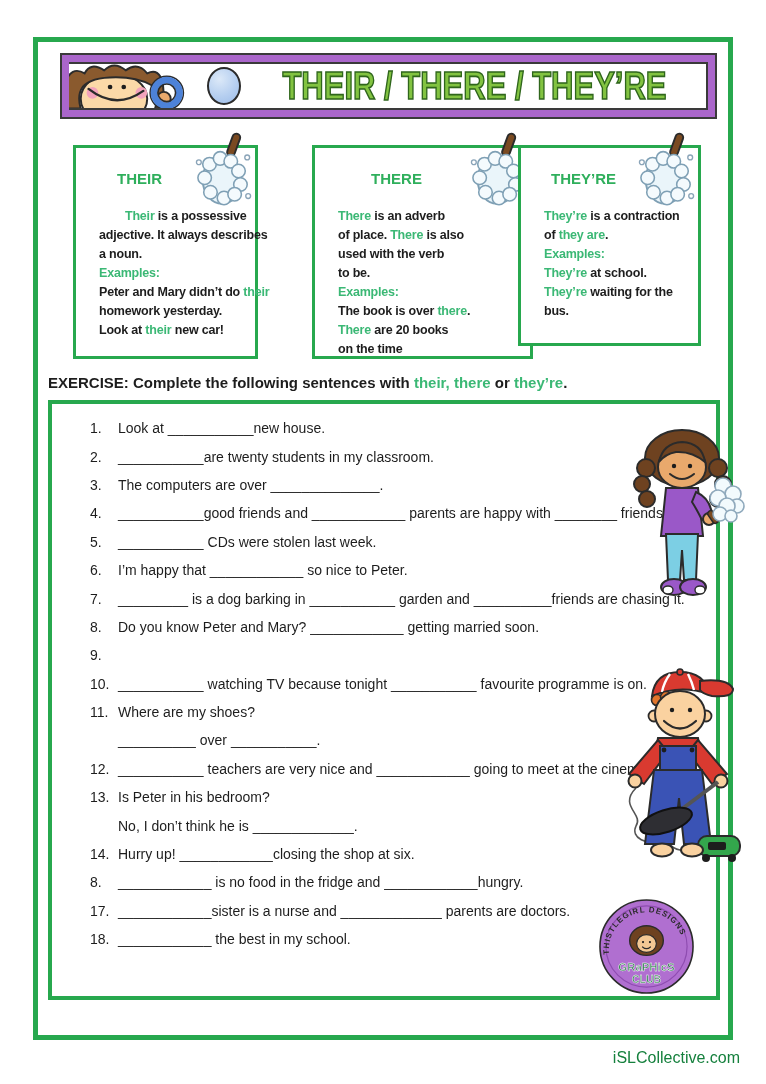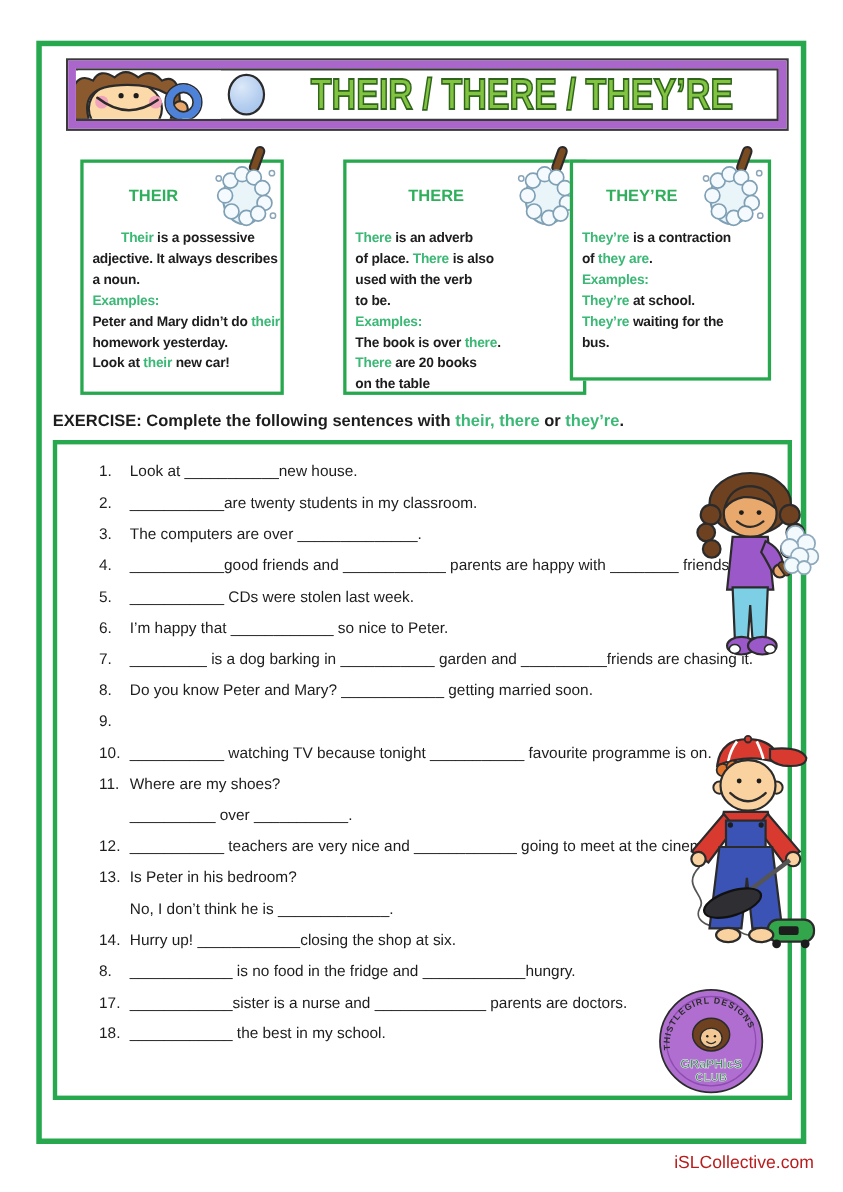--- a/index.html
+++ b/index.html
@@ -37,41 +37,41 @@
   }
   .box-their{left:73px;top:145px;width:185px;height:214px;}
   .box-there{left:312px;top:145px;width:221px;height:214px;}
   .box-theyre{left:518px;top:145px;width:183px;height:201px;}
   .box-heading{
     margin-top:16px;text-align:center;padding-right:52px;
     font-weight:bold;font-size:15px;color:#2faf5c;
   }
   .box-duster{position:absolute;top:-16px;right:2px;width:58px;height:76px;z-index:4;}
   .box-body{margin-top:20px;}
-  .box-line{white-space:pre;font-weight:bold;font-size:12.5px;line-height:19px;letter-spacing:-0.2px;}
+  .box-line{white-space:pre;font-weight:bold;font-size:12.5px;line-height:19px;letter-spacing:-0.2px;margin-left:15px;}
   .indent{padding-left:26px;}
   
   .exercise-heading{
     position:absolute;left:48px;top:374px;width:672px;text-align:left;
     font-weight:bold;font-size:15px;white-space:pre;z-index:2;
   }
   .exercise-box{
     position:absolute;left:48px;top:400px;width:672px;height:600px;box-sizing:border-box;
     border:4px solid #27a84e;background:#ffffff;padding:10px 4px 0 38px;z-index:1;
   }
   .ex-row{display:flex;align-items:center;height:28.4px;white-space:pre;font-size:14px;}
   .ex-num{flex:0 0 28px;}
   .ex-cont{padding-left:28px;}
   
   .girl-illus{position:absolute;left:630px;top:422px;width:115px;height:182px;z-index:5;}
   .boy-illus{position:absolute;left:600px;top:666px;width:148px;height:208px;z-index:5;}
   .logo-illus{position:absolute;left:597px;top:897px;width:99px;height:99px;z-index:5;}
   
   .watermark{
-    position:absolute;top:1049px;right:26px;font-size:16px;color:#b91c1c;z-index:6;
+    position:absolute;top:1049px;right:26px;font-size:16px;color:#15803d;z-index:6;
   }
   svg{display:block;}
 </style>
 </head>
 <body>
 
 <svg width="0" height="0" style="position:absolute" aria-hidden="true">
   <defs>
     <symbol id="duster" viewBox="0 0 60 78">
       <rect x="36" y="1" width="8" height="24" rx="4" fill="#7a4a21" stroke="#2b2b2b" stroke-width="2" transform="rotate(20 40 13)"></rect>
@@ -135,21 +135,21 @@
     </svg>
   <div class="box-heading">THERE</div>
   <div class="box-body">
     <div class="box-line"><span class="green">There</span><span> is an adverb</span></div>
     <div class="box-line"><span>of place. </span><span class="green">There</span><span> is also</span></div>
     <div class="box-line"><span>used with the verb</span></div>
     <div class="box-line"><span>to be.</span></div>
     <div class="box-line"><span class="green">Examples:</span></div>
     <div class="box-line"><span>The book is over </span><span class="green">there</span><span>.</span></div>
     <div class="box-line"><span class="green">There</span><span> are 20 books</span></div>
-    <div class="box-line"><span>on the table</span></div>
+    <div class="box-line"><span>on the time</span></div>
   </div>
 </div>
 
 <div class="info-box box-theyre">
   <svg class="box-duster">
       <use href="#duster"></use>
     </svg>
   <div class="box-heading">THEY’RE</div>
   <div class="box-body">
     <div class="box-line"><span class="green">They’re</span><span> is a contraction</span></div>

